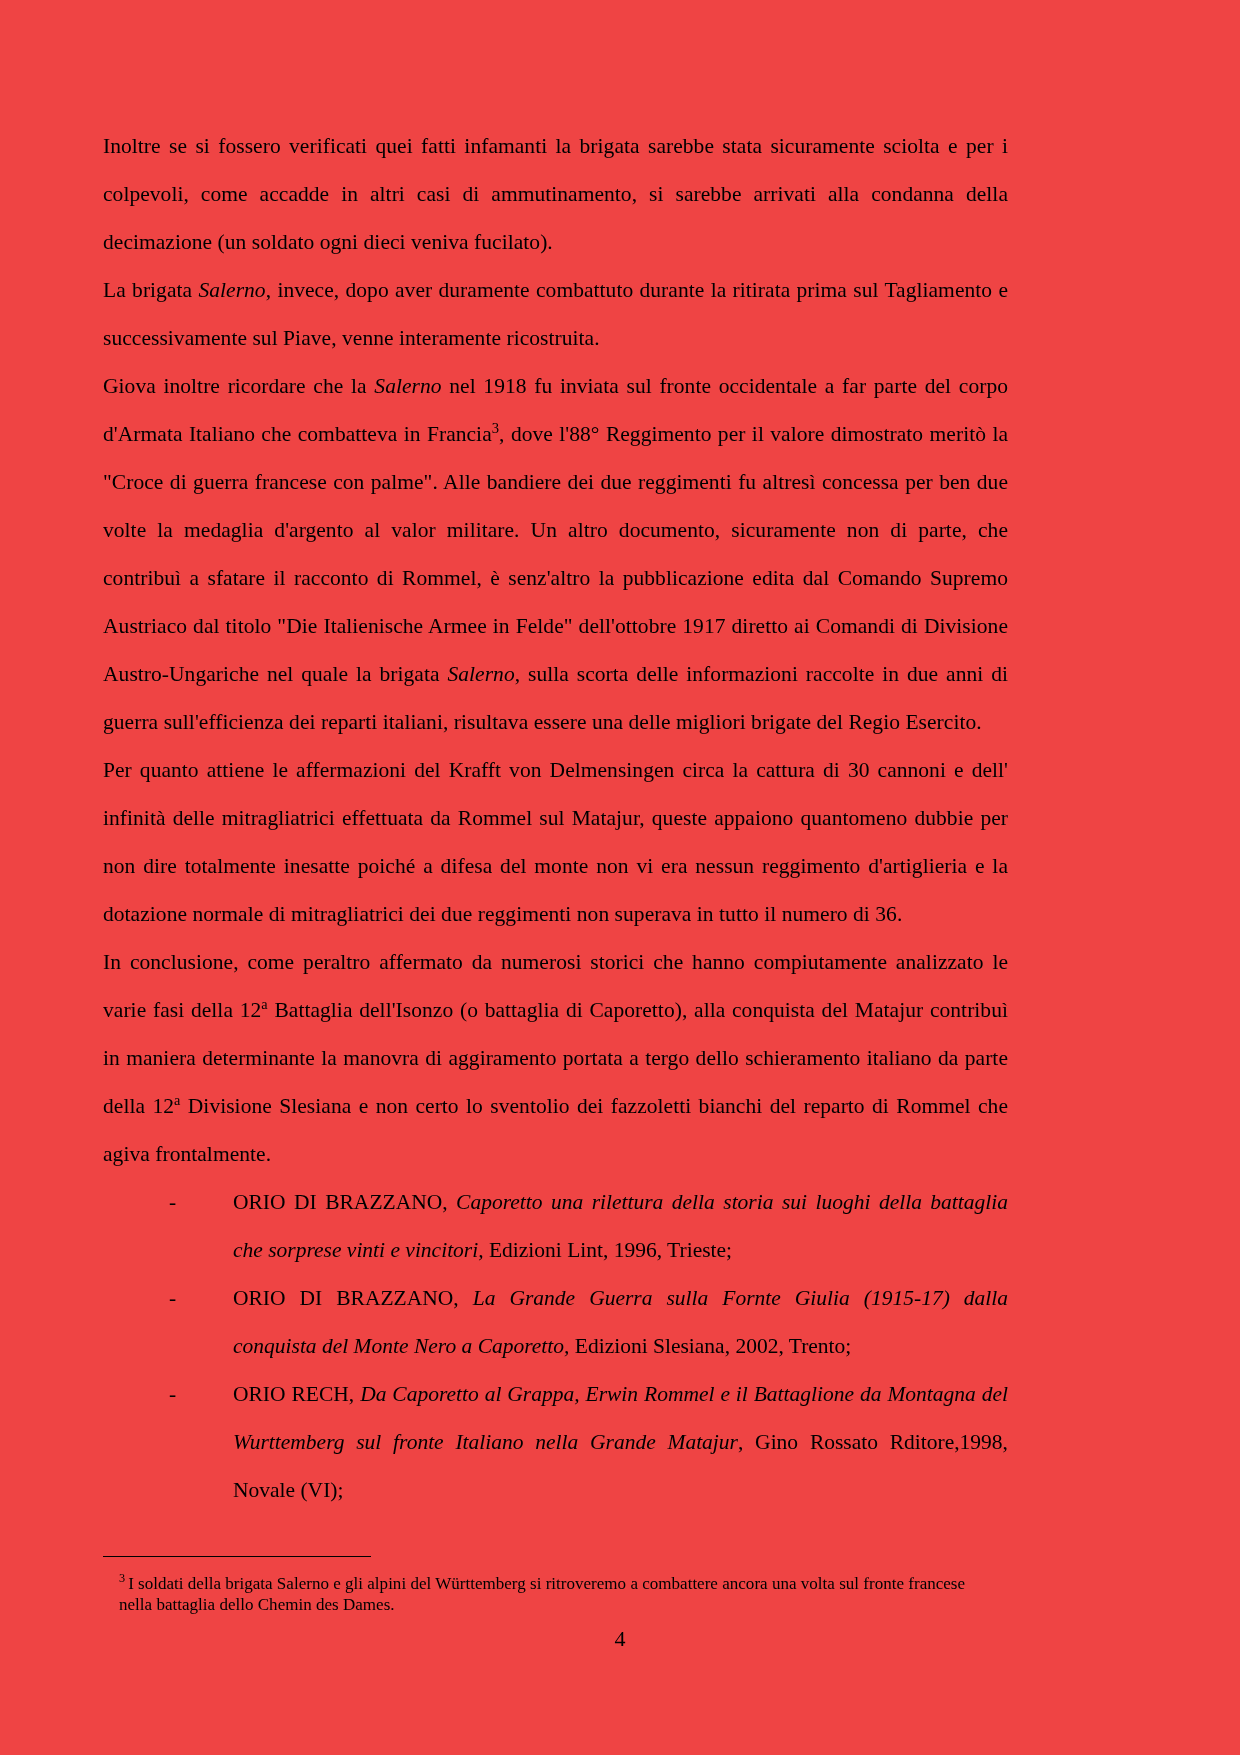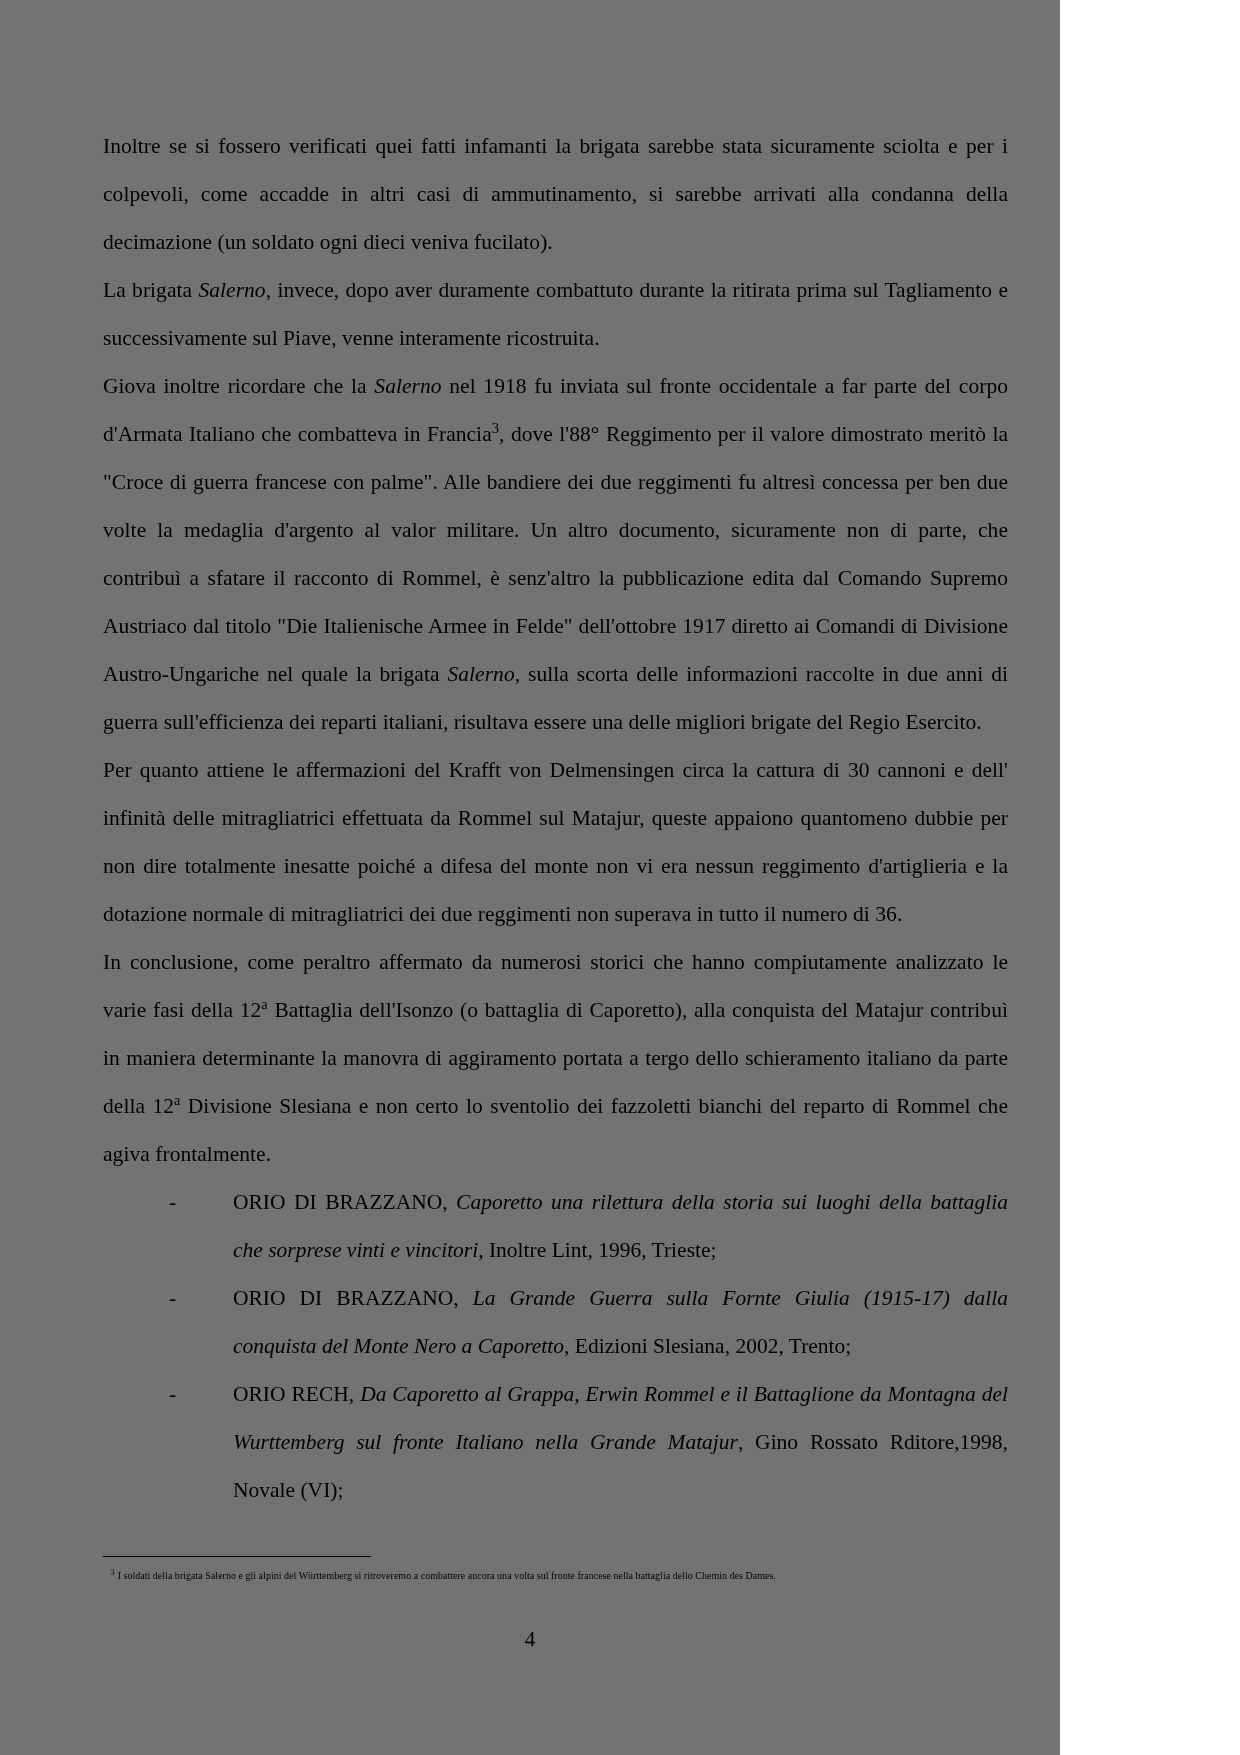--- a/index.html
+++ b/index.html
@@ -6,23 +6,23 @@
     margin: 0;
     padding: 0;
     background: #ffffff;
   }
   body {
     font-family: "Liberation Serif", "DejaVu Serif", serif;
     color: #000000;
   }
   .page {
     position: relative;
-    width: 1060px;
+    width: 1240px;
     height: 1755px;
-    background: #737373;
+    background: #ef4444;
     box-sizing: border-box;
     overflow: hidden;
   }
   .content {
     position: absolute;
     left: 103px;
     top: 122px;
     width: 905px;
   }
   p.body-par {
@@ -80,22 +80,22 @@
     top: 1556px;
     width: 905px;
   }
   .fn-rule {
     width: 268px;
     height: 0;
     border-top: 1.4px solid #000000;
     margin: 0 0 8px 0;
   }
   .fn-text {
-    margin: 8px;
-    font-size: 10px;
+    margin: 16px;
+    font-size: 17px;
     line-height: 21px;
     text-align: left;
     letter-spacing: 0.02px;
   }
   .fn-text sup.fn-marker {
     font-size: 0.72em;
     vertical-align: super;
     line-height: 0;
     margin-right: 3px;
   }
@@ -118,21 +118,21 @@
     <div id="body-paragraphs">
         <p class="body-par"><span>Inoltre se si fossero verificati quei fatti infamanti  la brigata sarebbe stata sicuramente sciolta e per i colpevoli, come accadde in altri casi di ammutinamento, si sarebbe arrivati alla condanna della decimazione (un soldato ogni dieci veniva fucilato).</span></p>
         <p class="body-par"><span>La brigata </span><span class="it">Salerno</span><span>, invece, dopo aver duramente combattuto durante la ritirata prima sul Tagliamento e successivamente sul Piave, venne interamente ricostruita.</span></p>
         <p class="body-par"><span>Giova inoltre ricordare che la </span><span class="it">Salerno</span><span> nel 1918 fu inviata sul fronte occidentale a far parte del corpo d'Armata Italiano che combatteva in Francia</span><sup class="fn">3</sup><span>, dove l'88° Reggimento per il valore dimostrato meritò la "Croce di guerra francese con palme". Alle bandiere dei due reggimenti fu altresì concessa per ben due volte la medaglia d'argento al valor militare. Un altro documento, sicuramente non di parte, che contribuì a sfatare il racconto di Rommel, è senz'altro la pubblicazione edita dal Comando Supremo Austriaco dal titolo "Die Italienische Armee in Felde" dell'ottobre 1917 diretto ai Comandi di Divisione Austro-Ungariche nel quale la brigata </span><span class="it">Salerno</span><span>, sulla scorta delle informazioni raccolte in due anni di guerra sull'efficienza dei reparti italiani, risultava essere una delle migliori brigate del Regio Esercito.</span></p>
         <p class="body-par"><span>Per quanto attiene le affermazioni del Krafft von Delmensingen circa la cattura di 30 cannoni e dell' infinità delle mitragliatrici effettuata da Rommel sul Matajur, queste appaiono quantomeno dubbie per non dire totalmente inesatte poiché a difesa del monte non vi era nessun reggimento d'artiglieria e la dotazione normale di mitragliatrici dei due reggimenti non superava in tutto il numero di 36.</span></p>
         <p class="body-par"><span>In conclusione, come peraltro affermato da numerosi storici che hanno compiutamente analizzato le varie fasi della 12</span><sup class="ord">a</sup><span> Battaglia dell'Isonzo (o battaglia di Caporetto), alla conquista del Matajur contribuì in maniera determinante  la manovra di aggiramento portata a tergo dello schieramento italiano da parte della 12</span><sup class="ord">a</sup><span> Divisione Slesiana e non certo lo sventolio dei fazzoletti bianchi del reparto di Rommel che agiva frontalmente.</span></p>
       </div>
 
 
     <ul class="biblio" id="bibliography-list">
-        <li><span class="dash">-</span><span>ORIO DI BRAZZANO, </span><span class="it">Caporetto una rilettura della storia sui luoghi della battaglia che sorprese vinti e vincitori,</span><span> Inoltre Lint, 1996, Trieste;</span></li>
+        <li><span class="dash">-</span><span>ORIO DI BRAZZANO, </span><span class="it">Caporetto una rilettura della storia sui luoghi della battaglia che sorprese vinti e vincitori,</span><span> Edizioni Lint, 1996, Trieste;</span></li>
         <li><span class="dash">-</span><span>ORIO DI BRAZZANO, </span><span class="it">La Grande Guerra sulla Fornte Giulia (1915-17) dalla conquista del Monte Nero a Caporetto,</span><span> Edizioni Slesiana, 2002, Trento;</span></li>
         <li><span class="dash">-</span><span>ORIO RECH, </span><span class="it">Da Caporetto al Grappa, Erwin Rommel e il Battaglione da Montagna del Wurttemberg sul fronte Italiano nella Grande Matajur</span><span>, Gino Rossato Rditore,1998, Novale (VI);</span></li>
       </ul>
   </div>
 
   <div class="footnote-area">
     <div class="fn-rule"></div>
     <p class="fn-text" id="footnote-text"><sup class="fn-marker">3</sup><span>I soldati della  brigata Salerno e gli alpini del Württemberg si ritroveremo a combattere ancora una volta sul fronte francese nella battaglia dello Chemin des Dames.</span></p>
   </div>
 

